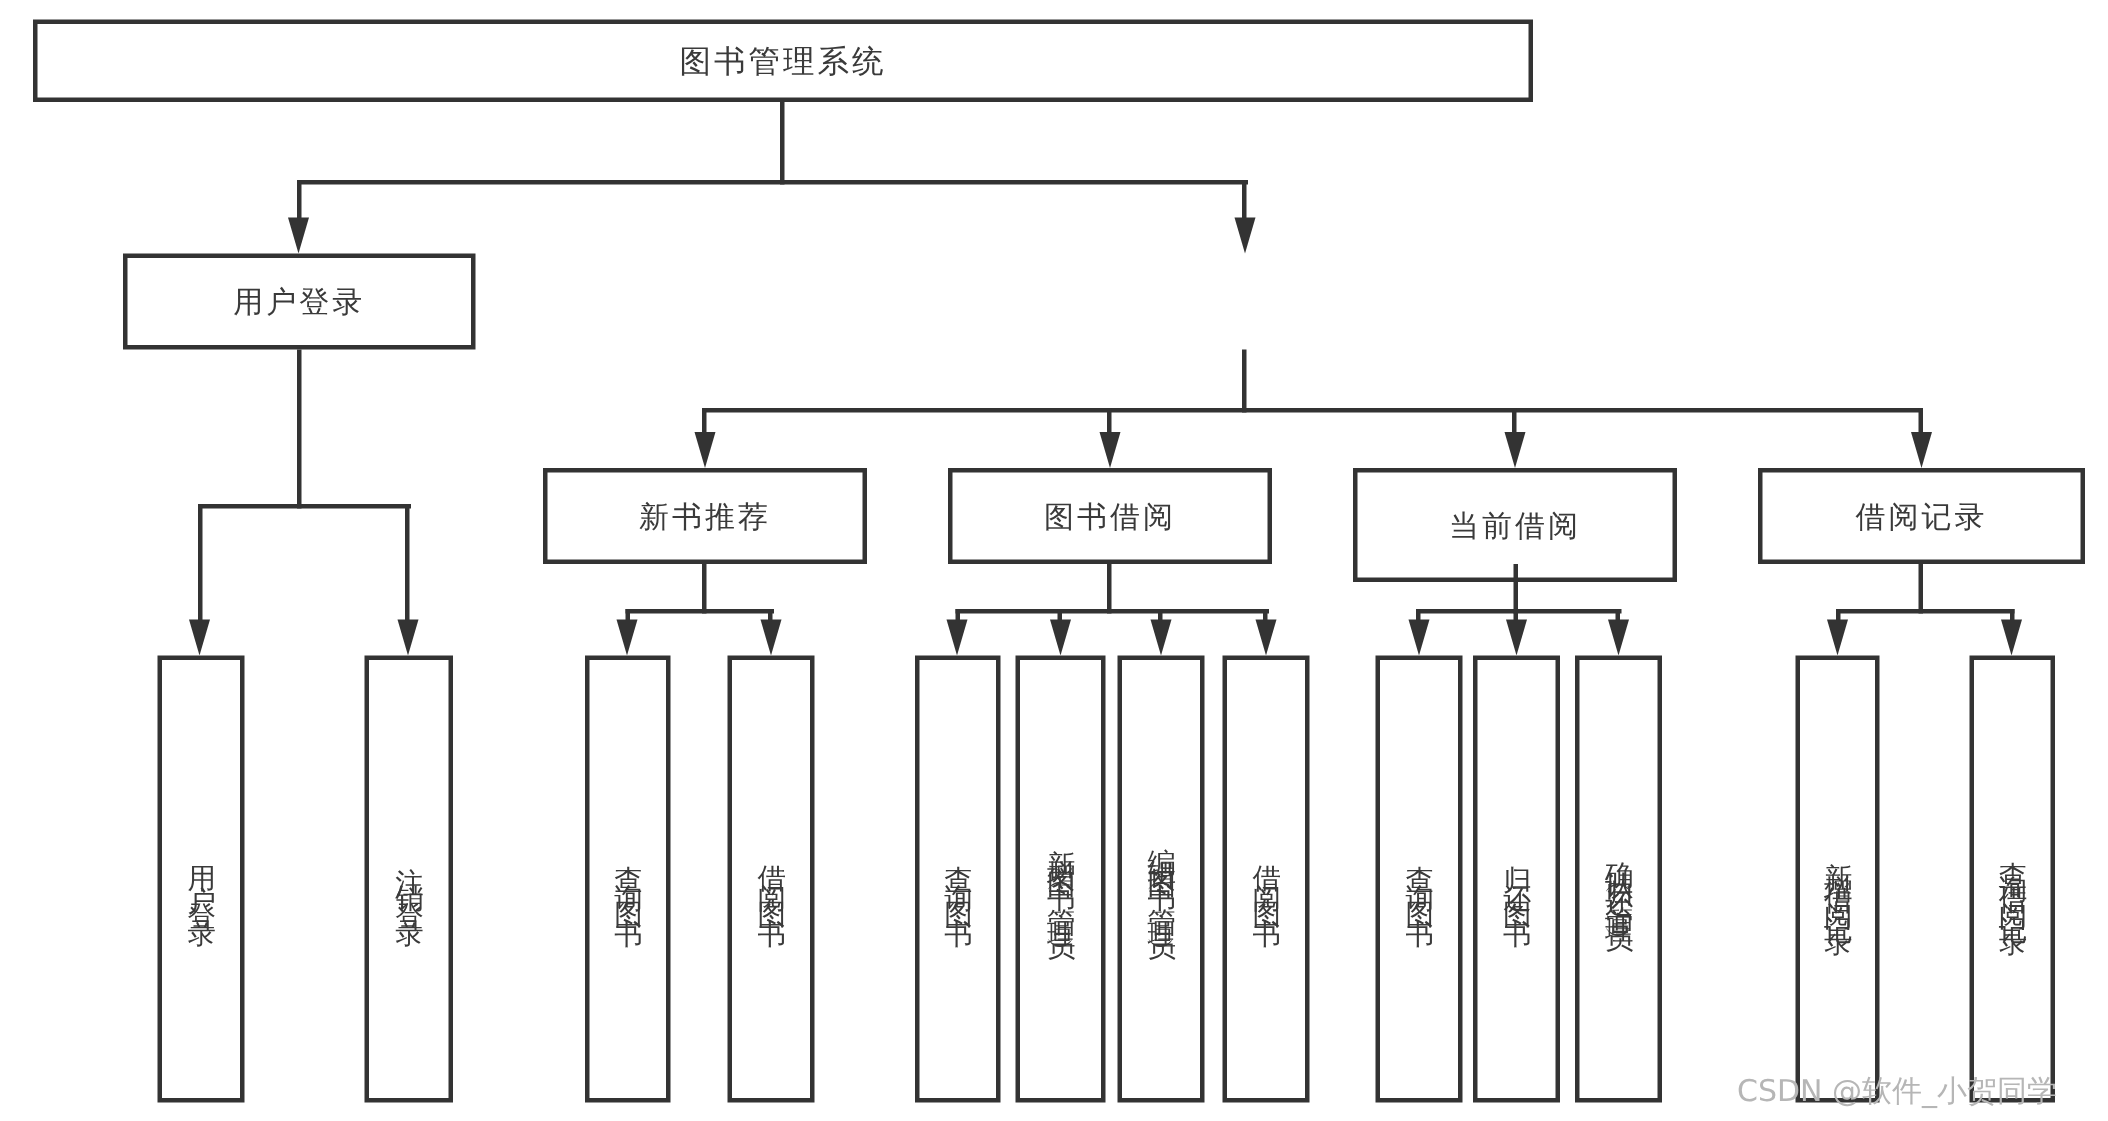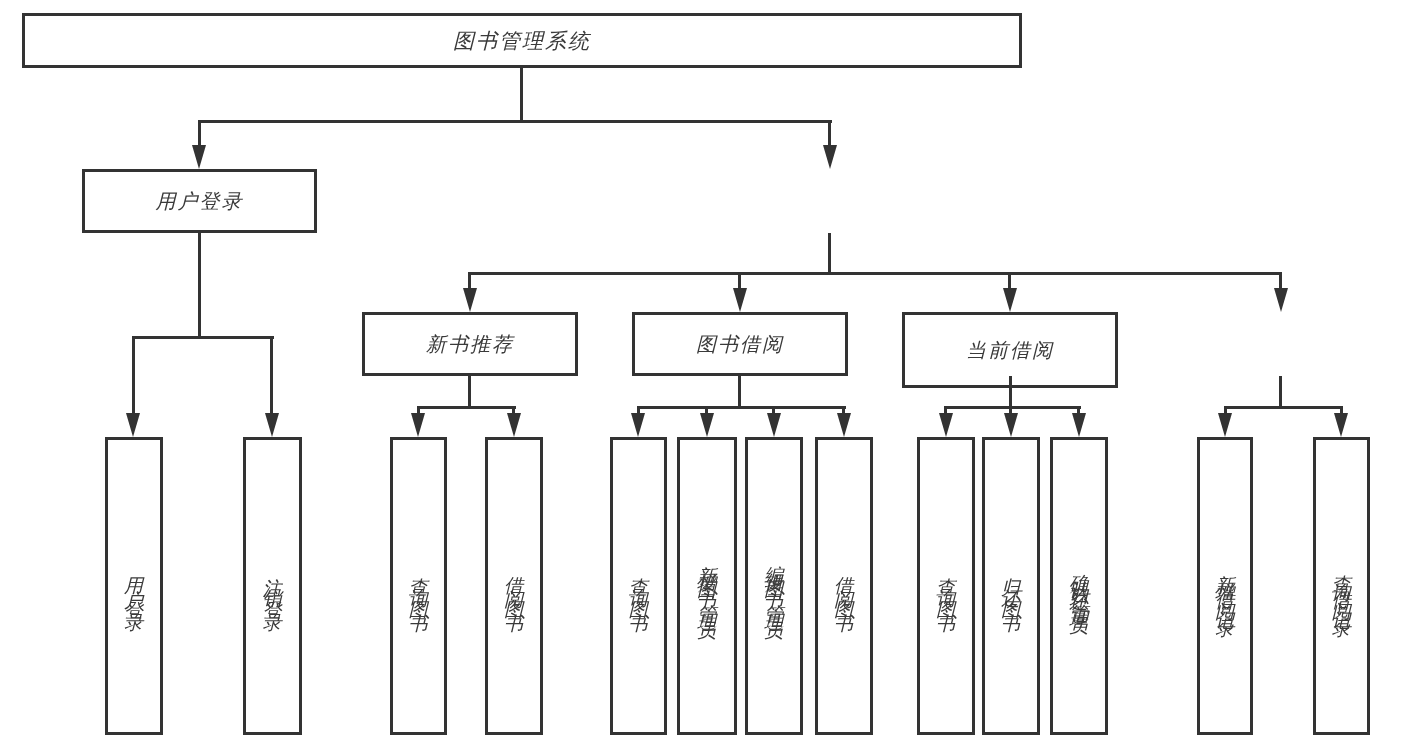--- a/index.html
+++ b/index.html
@@ -18,21 +18,20 @@
   }
   .box{
     position:absolute;
     box-sizing:border-box;
     background:#fff;
     border:3px solid var(--line);
     display:flex;
     align-items:center;
     justify-content:center;
     color:var(--text);
-    font-style:italic;
   }
   .h-label{font-size:21px;letter-spacing:2px;white-space:nowrap;}
   .lvl{font-size:20px;}
   .leaf-text{
     writing-mode:vertical-rl;
     text-orientation:mixed;
     font-size:19px;
     letter-spacing:12px;
     line-height:1;
     color:var(--text);
@@ -92,20 +91,23 @@
   <div class="arrow" style="left:1274px;top:288px;"></div>
 
   <div class="box" style="left:632px;top:312px;width:216px;height:64px;">
     <span class="h-label lvl">图书借阅</span>
   </div>
   <div class="box" style="left:362px;top:312px;width:216px;height:64px;">
     <span class="h-label lvl">新书推荐</span>
   </div>
   <div class="box" style="left:902px;top:312px;width:216px;height:76px;">
     <span class="h-label lvl">当前借阅</span>
+  </div>
+  <div class="box" style="left:1172px;top:312px;width:218px;height:64px;">
+    <span class="h-label lvl">借阅记录</span>
   </div>
 
   <div class="line" style="left:468px;top:376px;width:3px;height:33px;"></div>
   <div class="line" style="left:417px;top:406px;width:99px;height:3px;"></div>
   <div class="line" style="left:417px;top:406px;width:3px;height:10px;"></div>
   <div class="arrow" style="left:411px;top:413px;"></div>
   <div class="line" style="left:512px;top:406px;width:3px;height:10px;"></div>
   <div class="arrow" style="left:507px;top:413px;"></div>
 
   <div class="line" style="left:738px;top:376px;width:3px;height:33px;"></div>
@@ -172,14 +174,15 @@
     <span class="leaf-text" style="letter-spacing:6px;">确认归还（管理员）</span>
   </div>
 
   <div class="box" style="left:1197px;top:437px;width:56px;height:298px;">
     <span class="leaf-text" style="letter-spacing:9px;">新增借阅记录</span>
   </div>
   <div class="box" style="left:1313px;top:437px;width:57px;height:298px;">
     <span class="leaf-text" style="letter-spacing:9px;">查询借阅记录</span>
   </div>
 
+  <div class="watermark">CSDN @软件_小贺同学</div>
 
 </div>
 
 </body></html>

